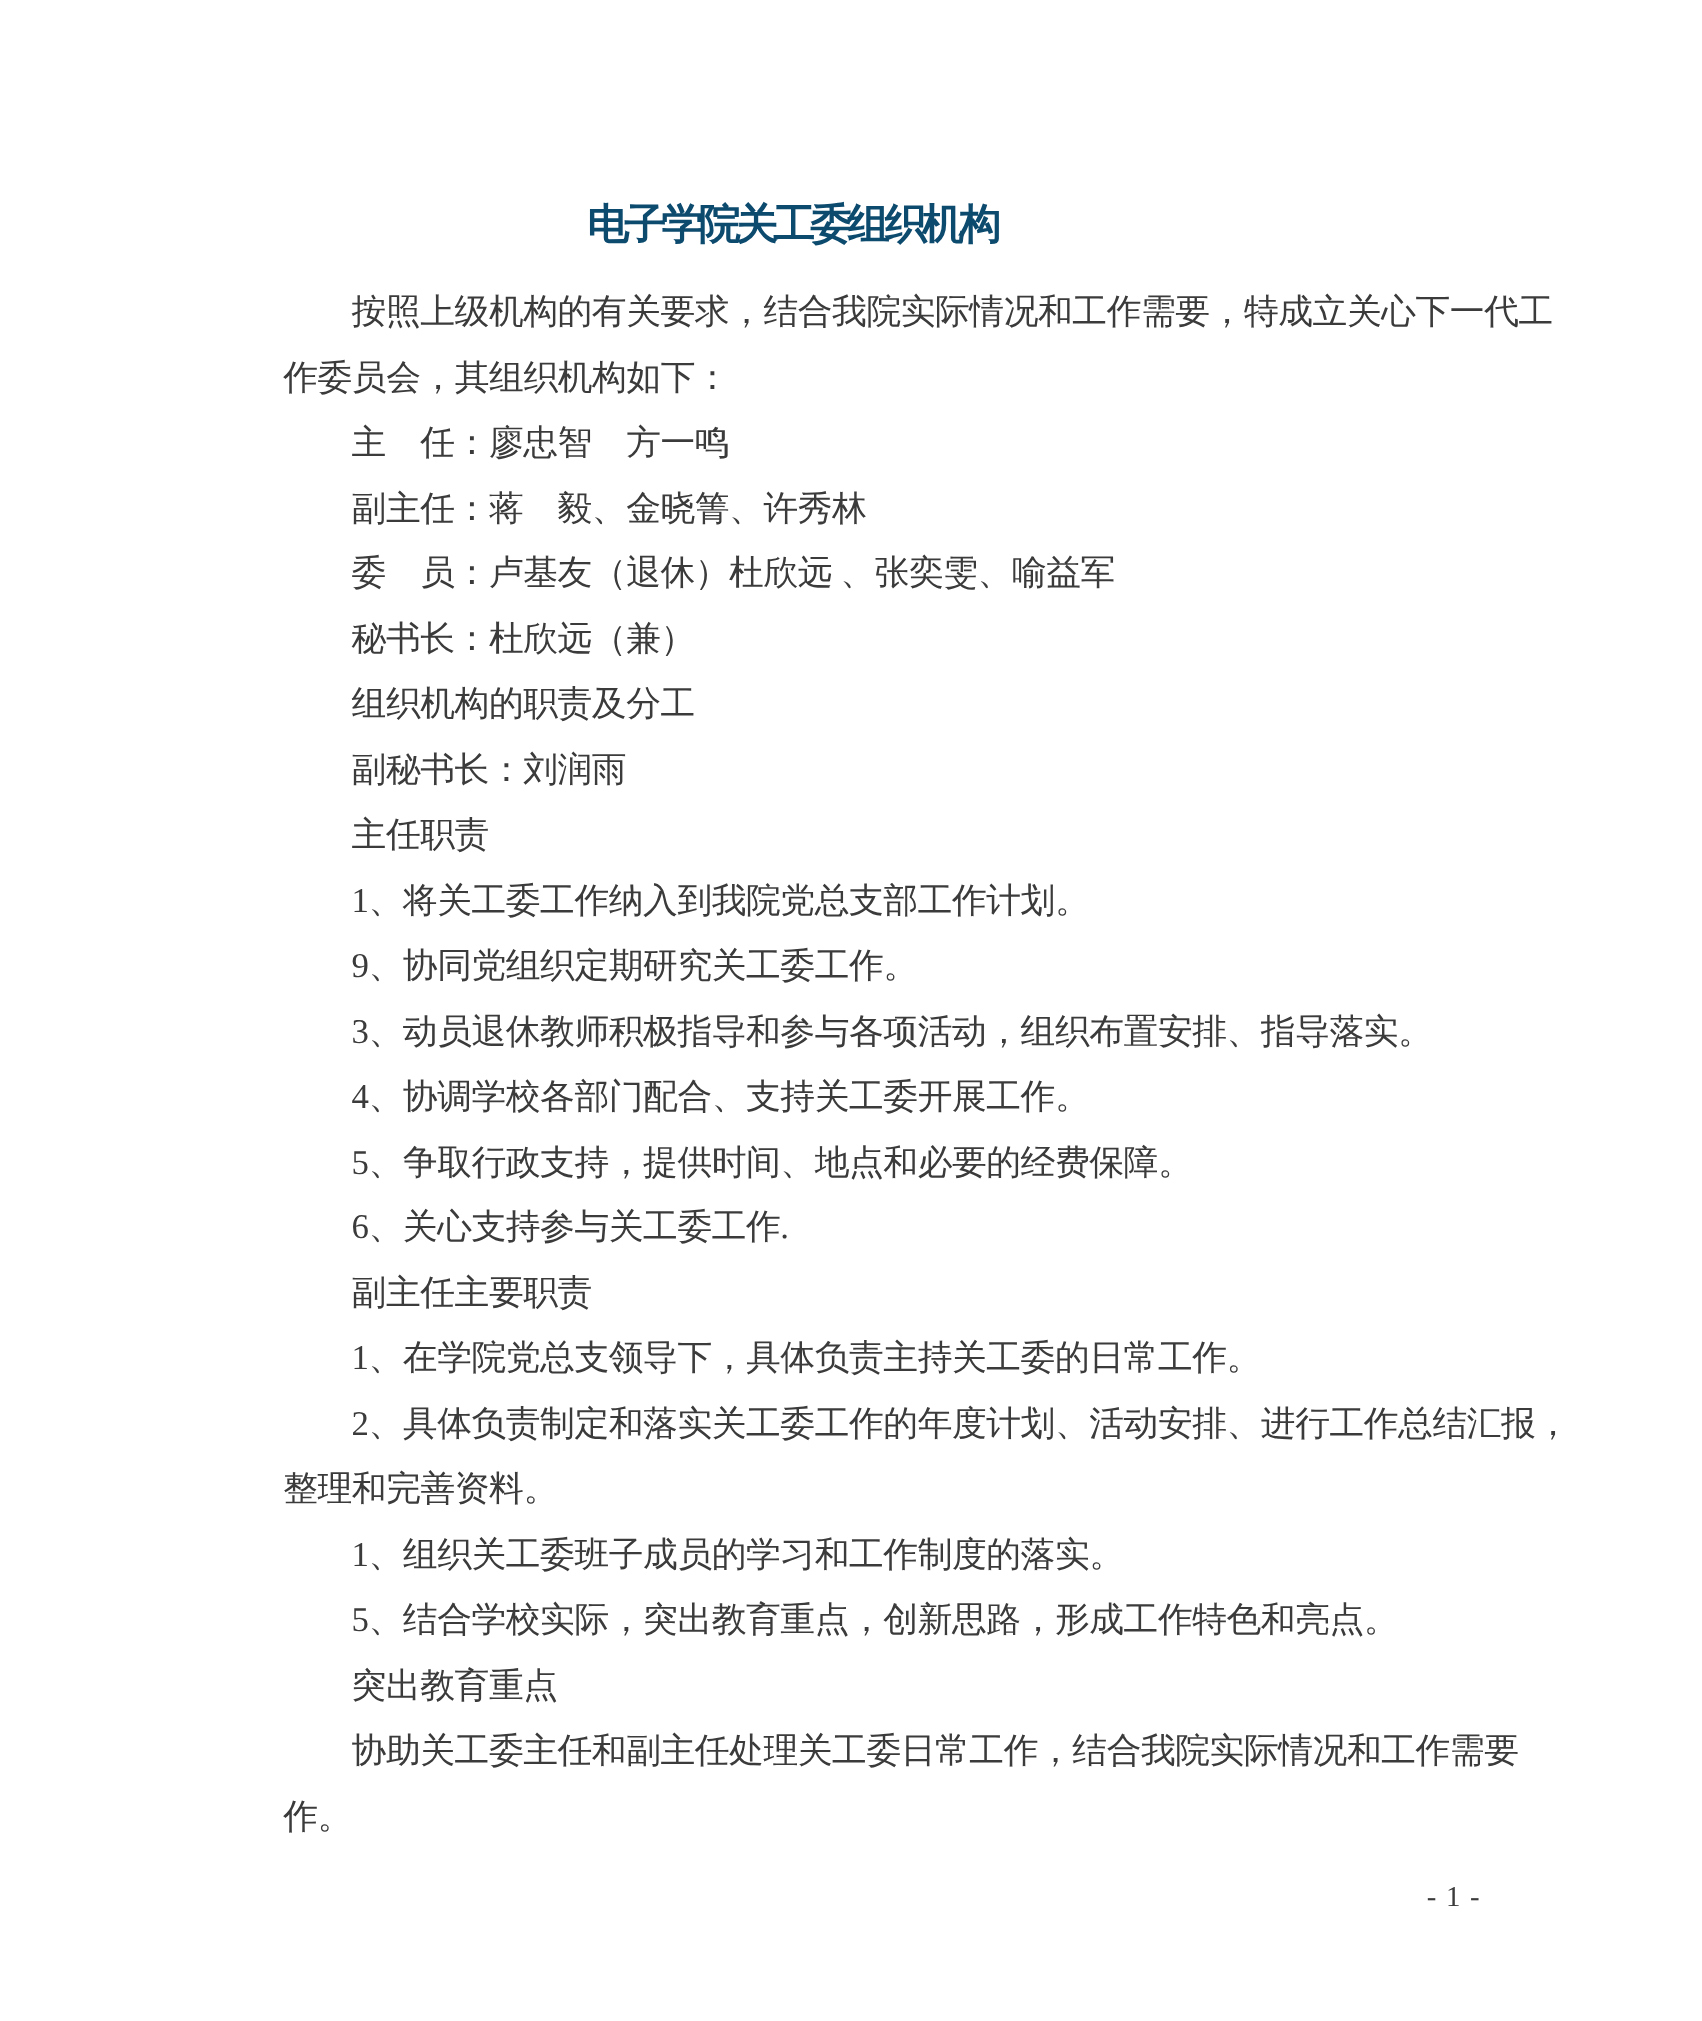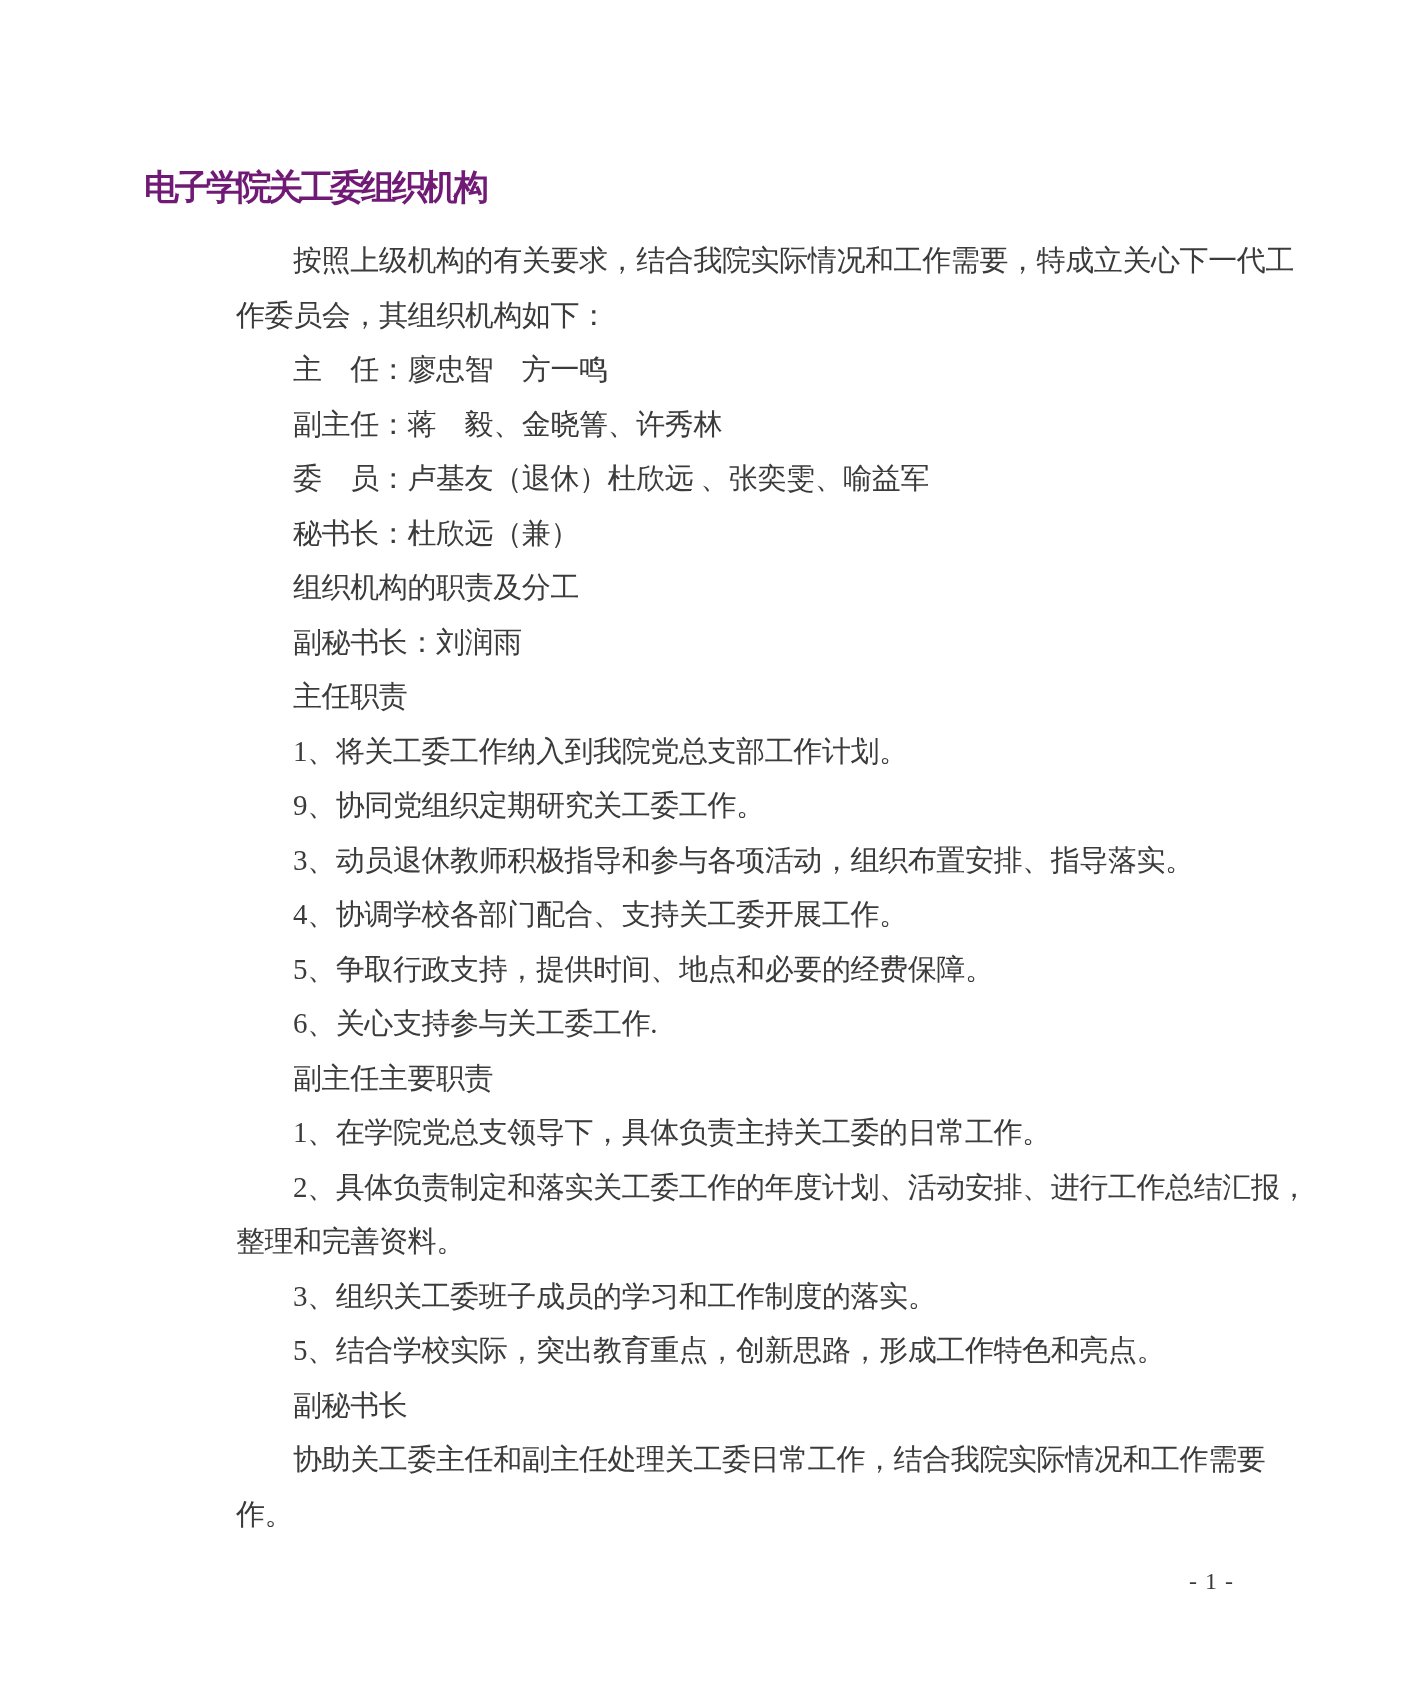--- a/index.html
+++ b/index.html
@@ -11,27 +11,27 @@
     overflow: hidden;
     font-family: "Liberation Serif", "DejaVu Serif", serif;
     color: #3b3b3b;
   }
   .title {
     position: absolute;
     top: 128px;
     left: 188px;
     width: 1032px;
     line-height: 72px;
-    text-align: left;
+    text-align: center;
     transform: translateX(-44px);
     font-family: "Liberation Sans", "DejaVu Sans", sans-serif;
     font-weight: 600;
     font-size: 35px;
     letter-spacing: -4px;
-    color: #701a75;
+    color: #0c4a6e;
     white-space: nowrap;
   }
   .body-text {
     position: absolute;
     top: 233px;
     left: 188px;
     width: 1034px;
     font-size: 29px;
     line-height: 54.5px;
     letter-spacing: -0.4px;
@@ -70,22 +70,22 @@
     <div class="line indent">1、将关工委工作纳入到我院党总支部工作计划。</div>
     <div class="line indent">9、协同党组织定期研究关工委工作。</div>
     <div class="line indent">3、动员退休教师积极指导和参与各项活动，组织布置安排、指导落实。</div>
     <div class="line indent">4、协调学校各部门配合、支持关工委开展工作。</div>
     <div class="line indent">5、争取行政支持，提供时间、地点和必要的经费保障。</div>
     <div class="line indent">6、关心支持参与关工委工作.</div>
     <div class="line indent">副主任主要职责</div>
     <div class="line indent">1、在学院党总支领导下，具体负责主持关工委的日常工作。</div>
     <div class="line indent">2、具体负责制定和落实关工委工作的年度计划、活动安排、进行工作总结汇报，</div>
     <div class="line flush">整理和完善资料。</div>
-    <div class="line indent">3、组织关工委班子成员的学习和工作制度的落实。</div>
+    <div class="line indent">1、组织关工委班子成员的学习和工作制度的落实。</div>
     <div class="line indent">5、结合学校实际，突出教育重点，创新思路，形成工作特色和亮点。</div>
-    <div class="line indent">副秘书长</div>
+    <div class="line indent">突出教育重点</div>
     <div class="line indent">协助关工委主任和副主任处理关工委日常工作，结合我院实际情况和工作需要</div>
     <div class="line flush">作。</div>
   </div>
 
   <div class="page-number">- 1 -</div>
 
 </div>
 
 </body></html>

